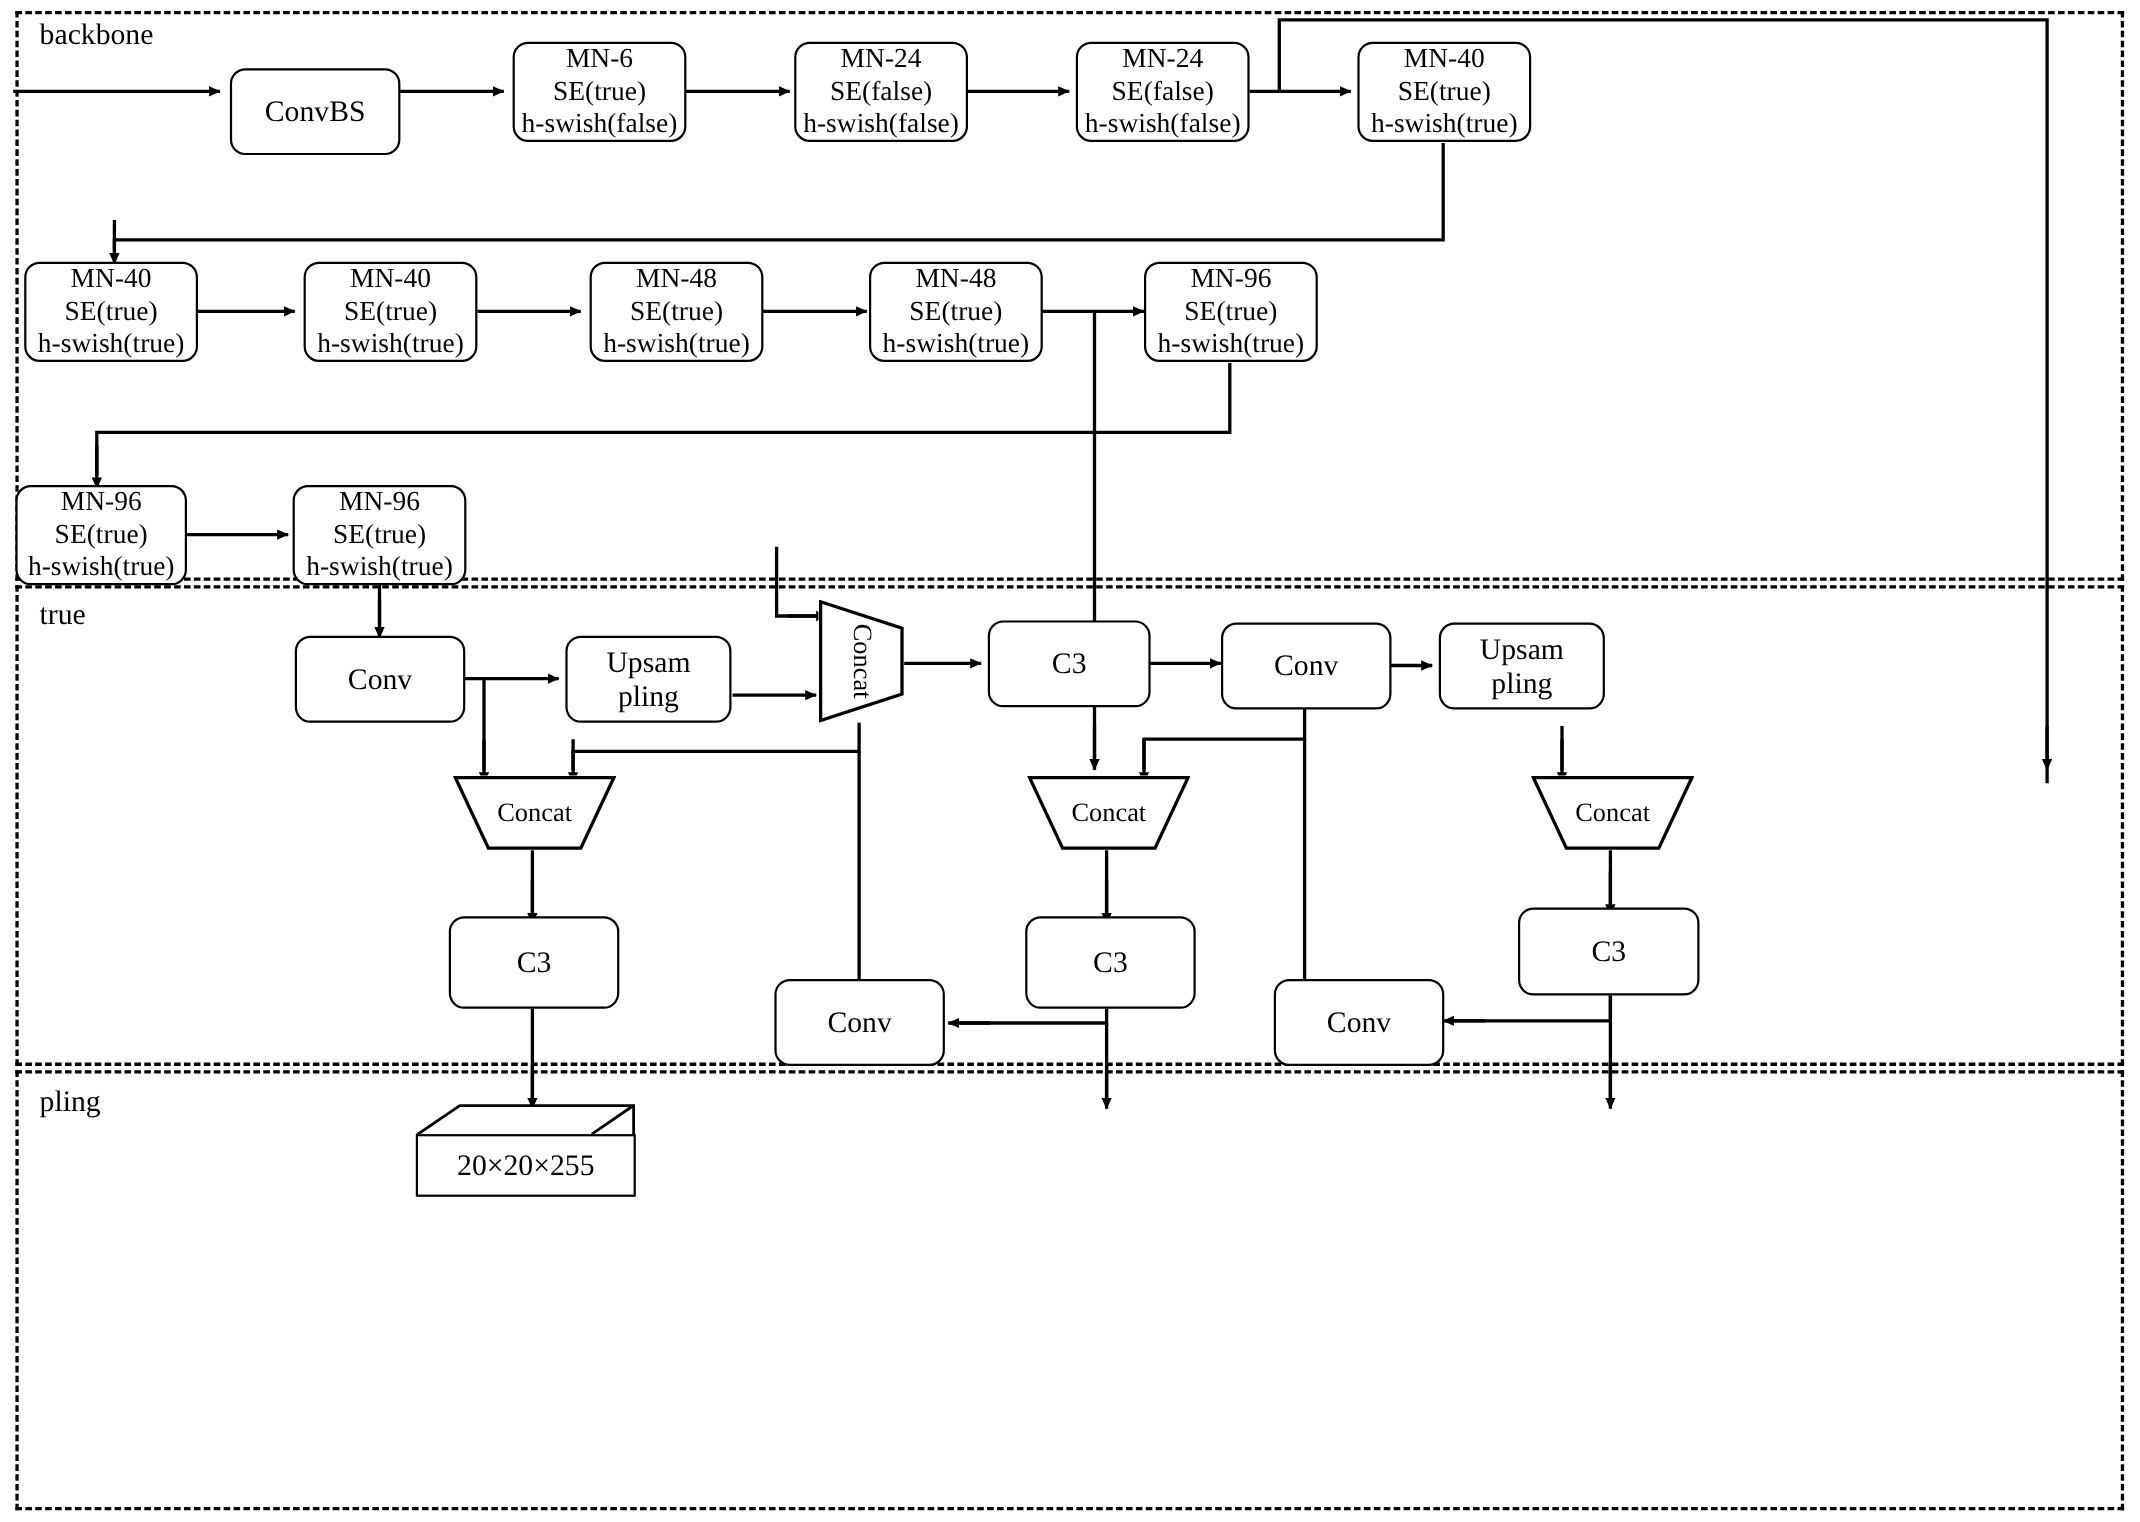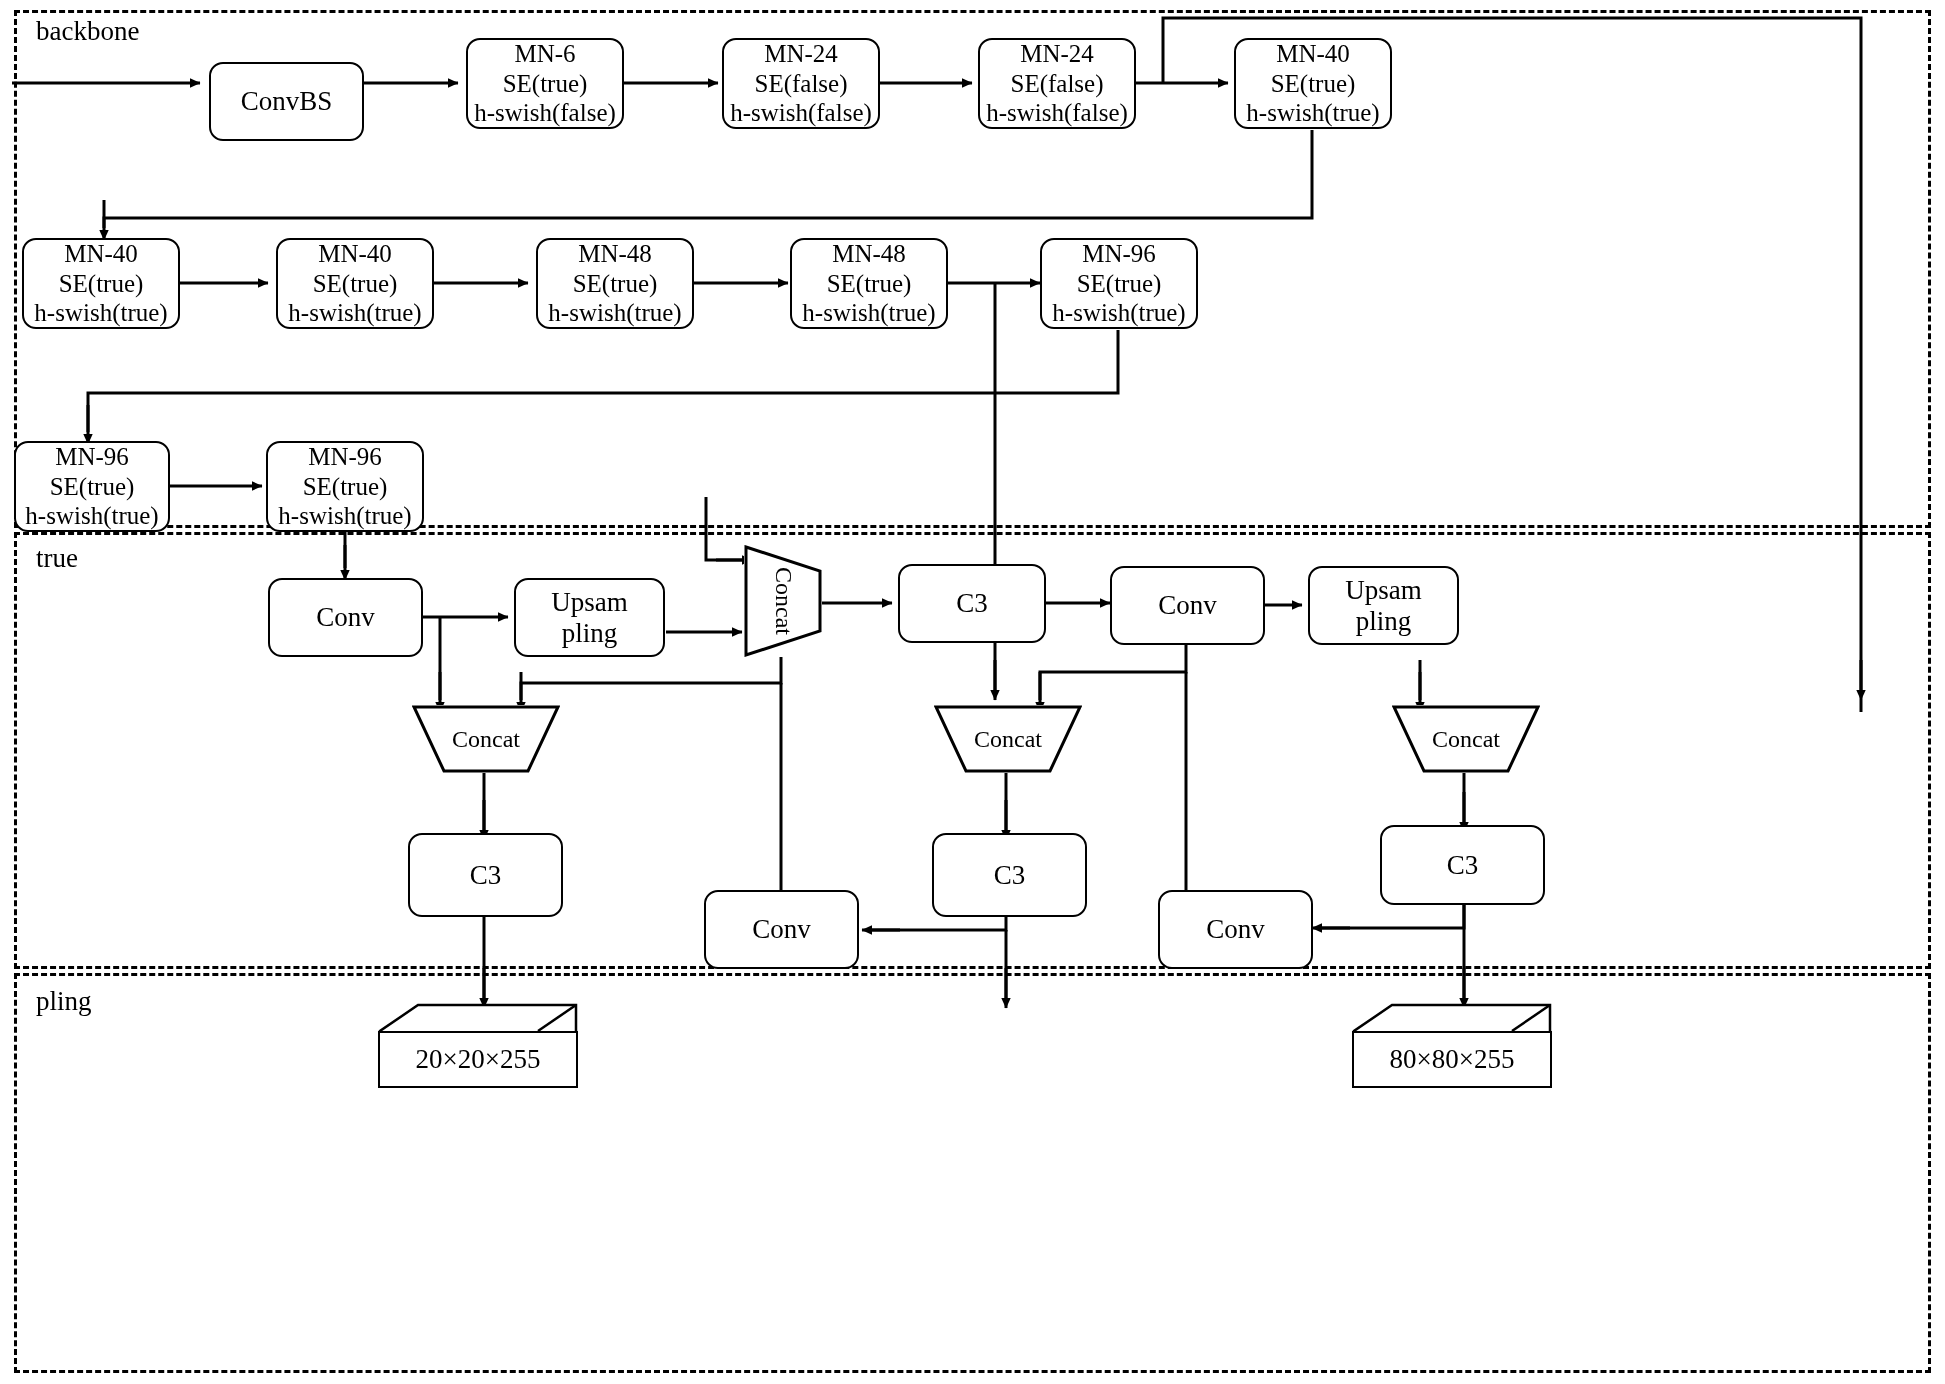--- a/index.html
+++ b/index.html
@@ -342,23 +342,14 @@
     <svg class="cubetop" viewBox="0 0 200 85" preserveAspectRatio="none">
       <polygon points="2,83 2,28 40,2 198,2 198,56" fill="#fff" stroke="#000" stroke-width="2.5"></polygon>
       <line x1="198" y1="2" x2="160" y2="28" stroke="#000" stroke-width="2.5"></line>
     </svg>
     <div class="face">
       <span>20×20×255</span>
     </div>
   </div>
 
 
-  <div class="cube" style="left:1352px; top:1003px; width:200px; height:85px;">
-    <svg class="cubetop" viewBox="0 0 200 85" preserveAspectRatio="none">
-      <polygon points="2,83 2,28 40,2 198,2 198,56" fill="#fff" stroke="#000" stroke-width="2.5"></polygon>
-      <line x1="198" y1="2" x2="160" y2="28" stroke="#000" stroke-width="2.5"></line>
-    </svg>
-    <div class="face">
-      <span>80×80×255</span>
-    </div>
-  </div>
 
 </div>
 
 </body></html>

